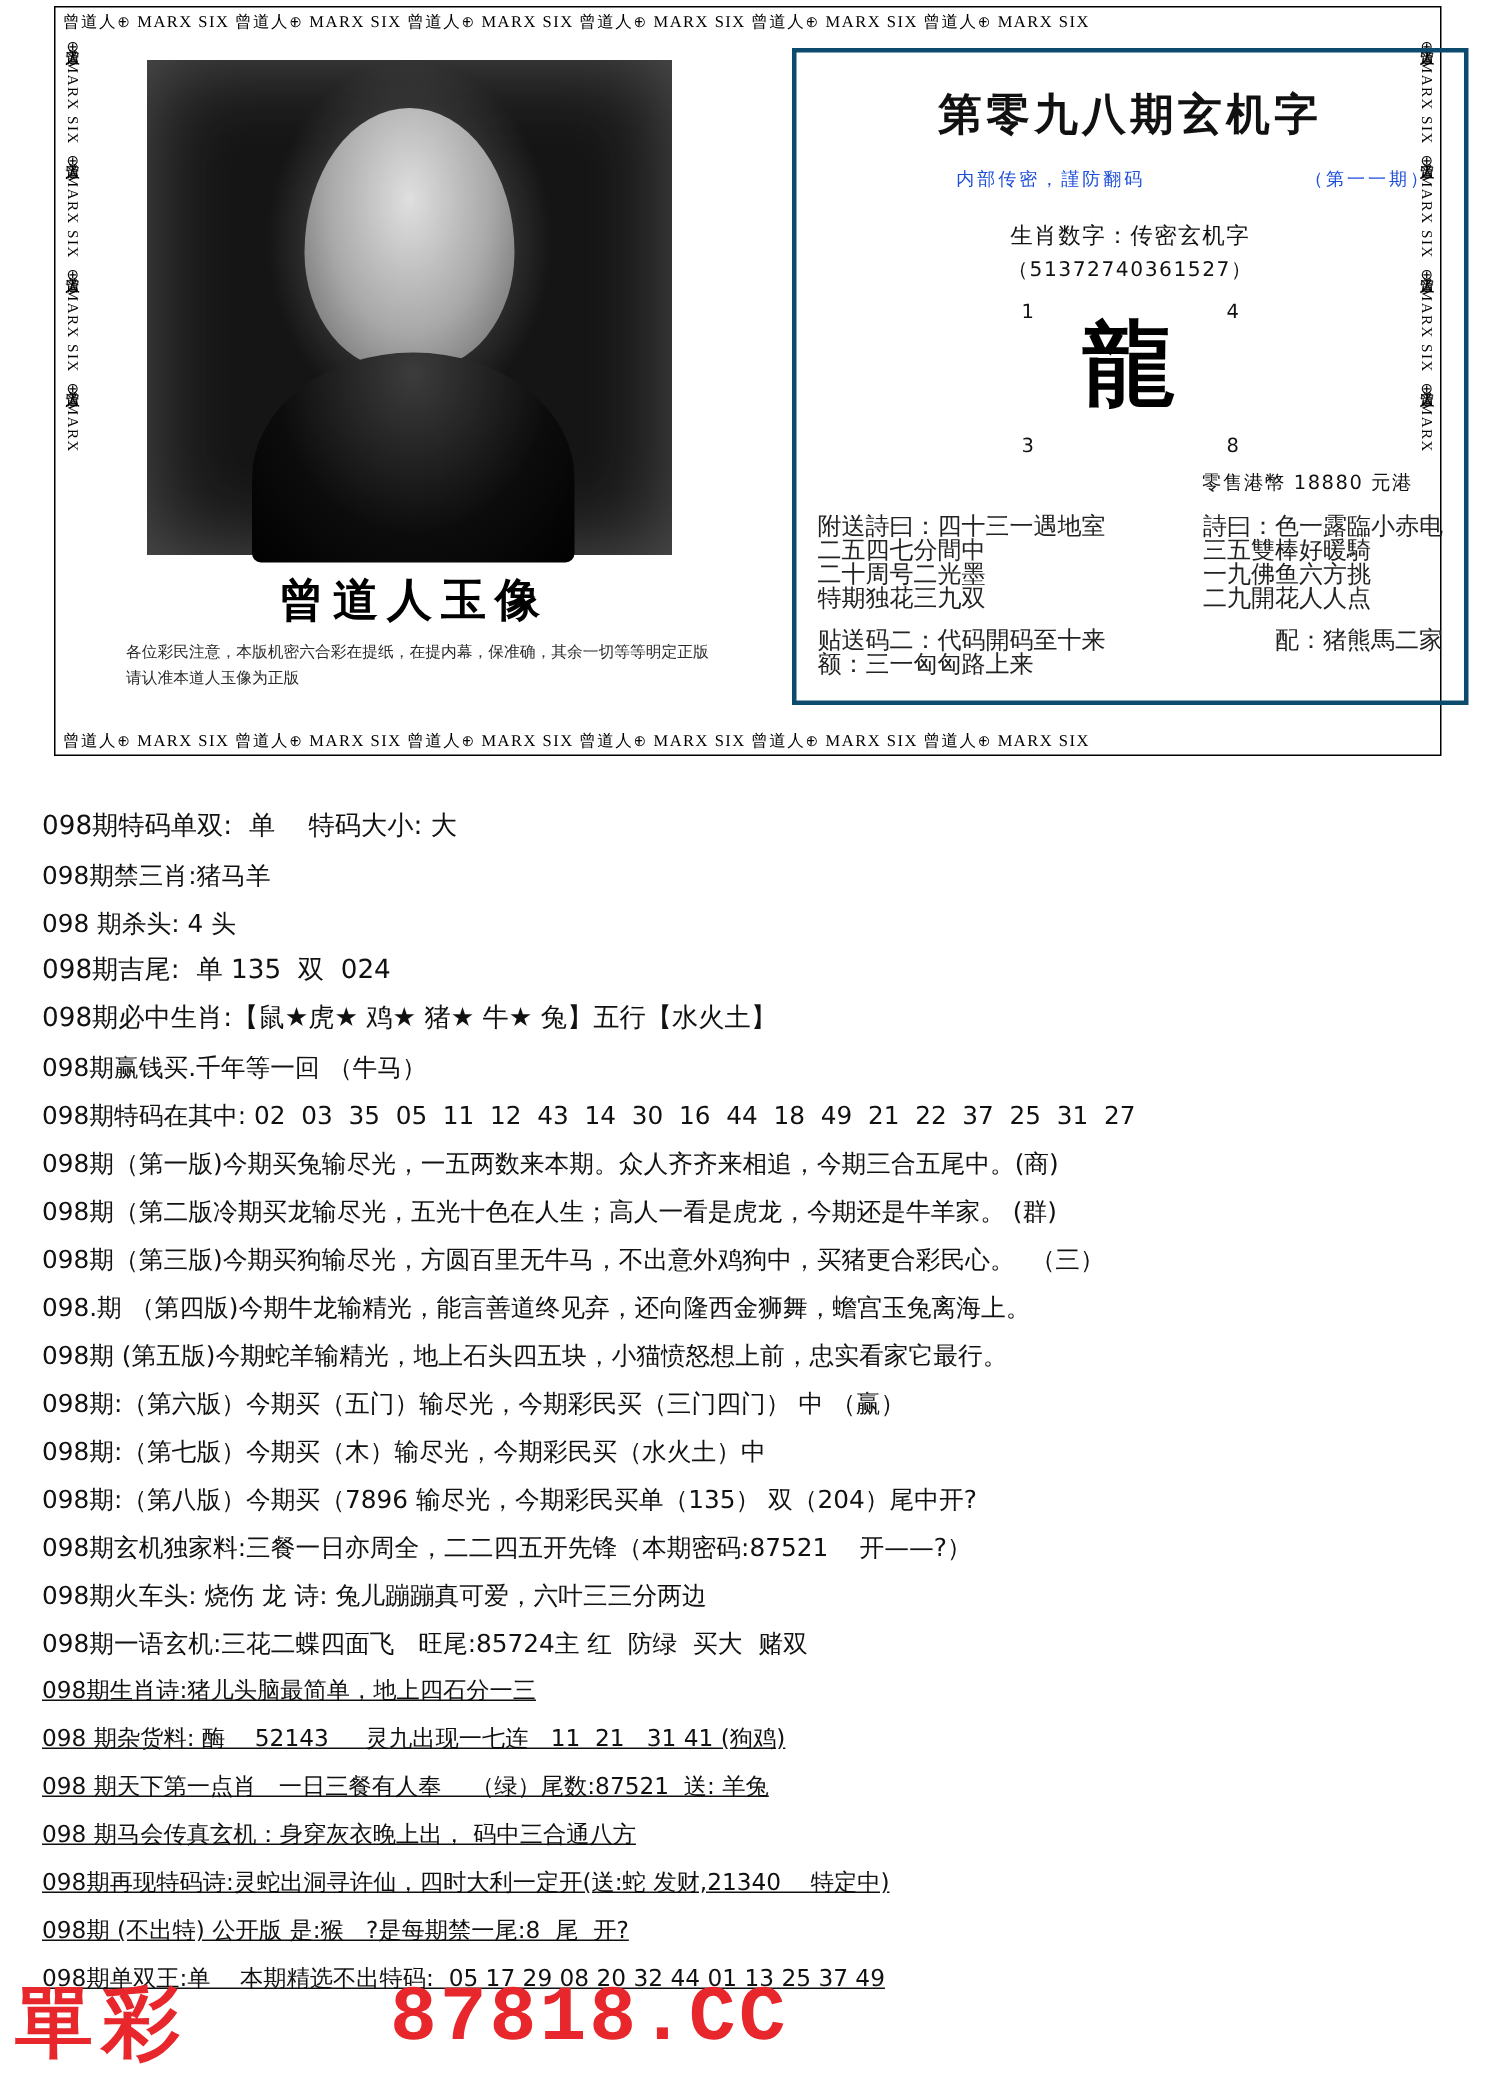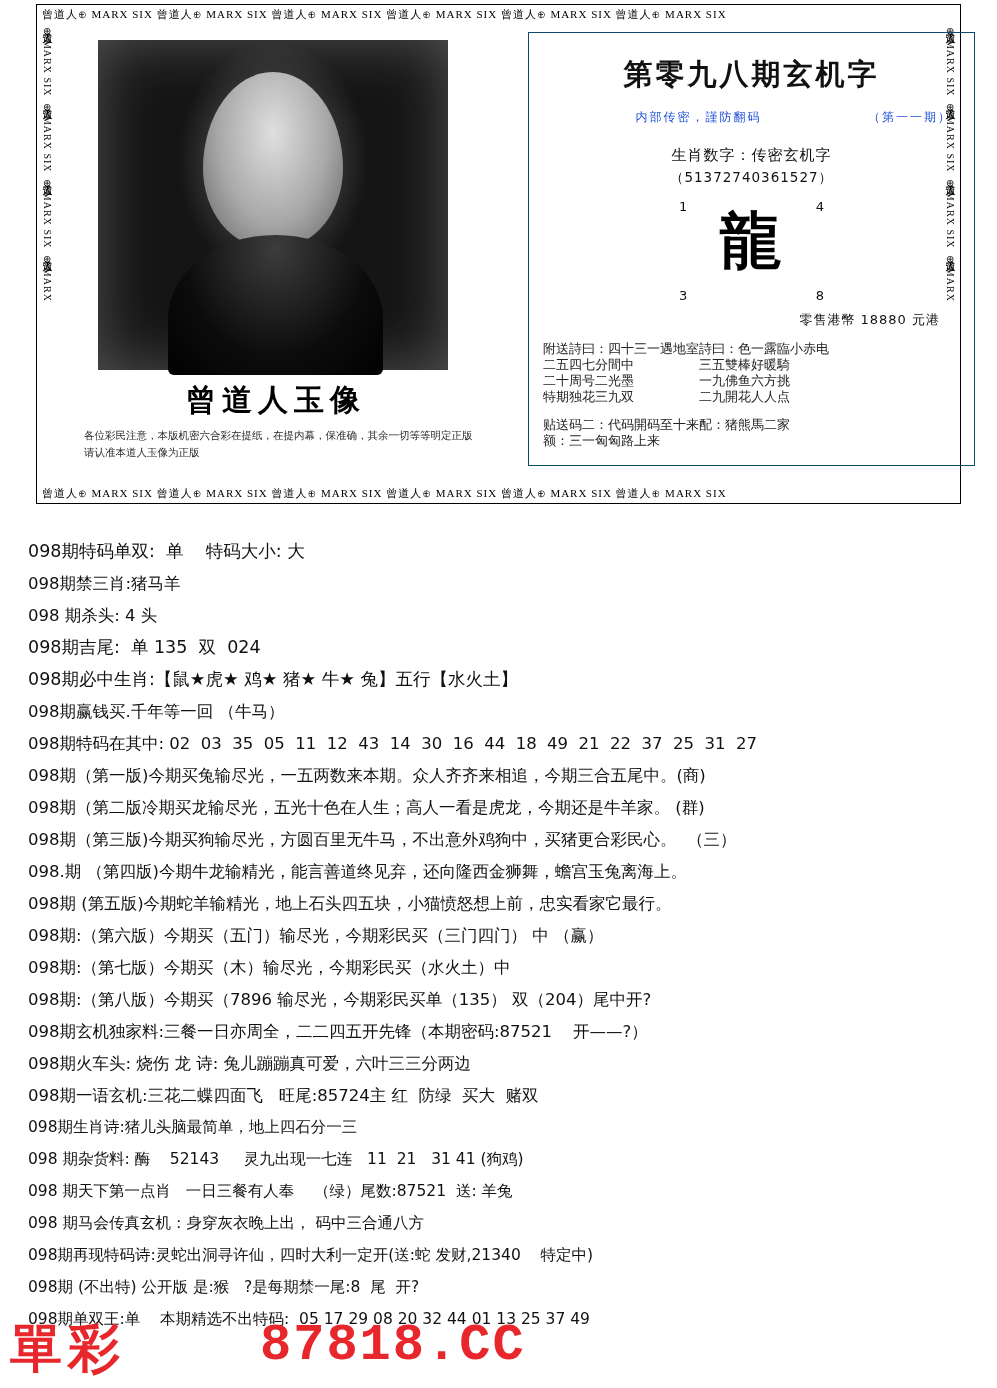--- a/index.html
+++ b/index.html
@@ -20,39 +20,39 @@
        radial-gradient(ellipse 95px 120px at 175px 120px,#7c7269 0%,#5d554e 45%,#3b352f 75%,#262220 100%),
        linear-gradient(#efeee9,#e7e5e0);
      filter:contrast(1.15) grayscale(1);
      box-shadow:inset 0 0 60px rgba(255,255,255,.25);
   }
   .photo:after{content:"";position:absolute;left:70px;top:195px;width:215px;height:140px;border-radius:50% 50% 6px 6px/60% 60% 6px 6px;background:radial-gradient(ellipse at 50% 10%,#4a443e 0%,#1d1b19 60%,#121110 100%);}
   .photo:before{content:"";position:absolute;left:105px;top:32px;width:140px;height:175px;border-radius:50% 50% 45% 45%/55% 55% 45% 45%;background:radial-gradient(ellipse at 50% 35%,#d8d2c9 0%,#aaa298 55%,#6d655c 100%);}
   .photo-caption{position:absolute;left:30px;top:348px;width:340px;text-align:center;font-family:"DejaVu Sans",sans-serif;font-weight:bold;font-size:30px;letter-spacing:6px;color:#000;}
   .photo-fineprint{position:absolute;left:8px;top:395px;width:395px;font-size:10.5px;line-height:17px;color:#2a2a2a;}
 
-  .notice{position:absolute;left:492px;top:28px;width:445px;height:432px;border:1px solid #0c4a6e;}
+  .notice{position:absolute;left:492px;top:28px;width:445px;height:432px;border:3px solid #0c4a6e;}
   .notice-title{text-align:center;font-size:29px;font-weight:bold;letter-spacing:3px;margin-top:22px;font-family:"DejaVu Sans",sans-serif;}
   .notice-sub{text-align:center;font-size:12px;margin-top:14px;letter-spacing:2px;color:#1d4ed8;}
   .notice-sub .right{float:right;margin-right:22px;}
   .notice-code{text-align:center;font-size:15px;margin-top:20px;letter-spacing:1px;}
   .notice-code2{text-align:center;font-size:13.5px;margin-top:4px;letter-spacing:1px;}
   .dragon-wrap{position:relative;height:110px;margin-top:8px;}
   .dragon{position:absolute;left:50%;transform:translateX(-50%);top:4px;font-size:62px;font-weight:bold;color:#000;letter-spacing:2px;font-family:"DejaVu Sans",sans-serif;filter:blur(.3px);}
   .corner{position:absolute;font-size:13px;}
   .c1{left:150px;top:4px;} .c4{right:150px;top:4px;}
   .c3{left:150px;bottom:2px;} .c8{right:150px;bottom:2px;}
   .notice-price{text-align:right;margin:6px 34px 0 0;font-size:13px;letter-spacing:1px;}
-  .poem-row{display:flex;justify-content:flex-start;padding:12px 14px 0 14px;font-size:13px;line-height:16px;color:#222;}
+  .poem-row{display:flex;justify-content:space-between;padding:12px 14px 0 14px;font-size:16px;line-height:16px;color:#222;}
   .poem-col{white-space:pre-line;}
 
   
   .body-text{position:absolute;left:28px;top:540px;width:940px;}
   .line{font-size:16.5px;line-height:23px;margin-bottom:9px;color:#111;white-space:pre-wrap;font-family:"DejaVu Sans",sans-serif;}
-  .line.sm{font-size:15.5px;}
+  .line.sm{font-size:15.5px;text-decoration:underline;}
   .line.lg{font-size:17.5px;}
 
   
   .watermark{position:absolute;left:10px;bottom:14px;width:800px;height:60px;pointer-events:none;}
   .wm-text{position:absolute;left:0;top:0;font-size:52px;font-weight:bold;color:#e8272c;letter-spacing:6px;font-family:Liberation Sans, sans-serif;}
   .wm-num{position:absolute;left:250px;top:2px;font-size:52px;font-weight:bold;color:#e8272c;letter-spacing:2px;font-family:Liberation Mono, monospace;}
 </style>
 </head>
 <body>
 

